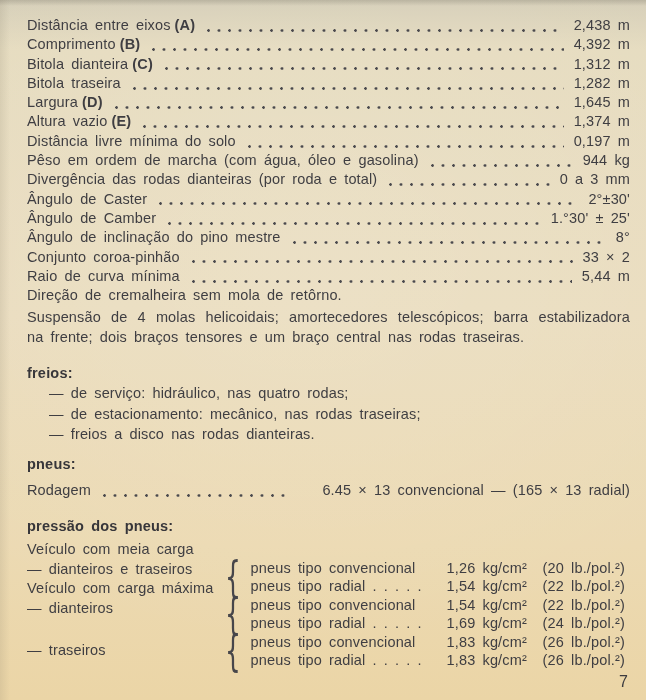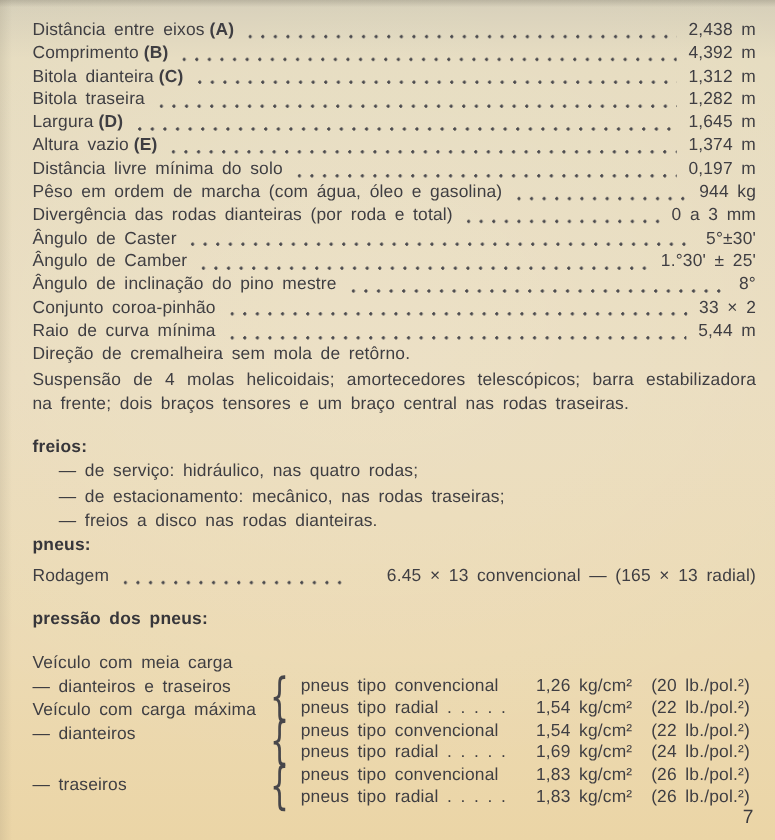--- a/index.html
+++ b/index.html
@@ -42,27 +42,27 @@
 
   .note-line { height:19.5px; line-height:19.5px; }
   .para { margin-top:1px; }
   .para-l1 { display:block; line-height:20.3px; text-align:justify; text-align-last:justify; }
   .para-l2 { display:block; line-height:20.3px; }
 
   .section-heading { font-weight:700; color:#37363a; line-height:20px; letter-spacing:0.2px; }
   .h-freios { margin-top:16px; }
   .brake-item { padding-left:22px; line-height:20.3px; white-space:nowrap; }
 
-  .h-pneus { }
+  .h-pneus { margin-top:10px; }
   .rodagem-row { display:flex; align-items:baseline; margin-top:7px; height:19.3px; line-height:19.3px; white-space:nowrap; }
   .rodagem-row .dots { flex:0 0 auto; width:208px; align-self:stretch; }
   .rodagem-value { flex:1 1 auto; text-align:right; white-space:nowrap; }
 
   .h-pressao { margin-top:16px; }
-  .pressure-table { position:relative; margin-top:19px; height:136px; }
+  .pressure-table { position:relative; margin-top:5px; height:136px; }
   .load-label { position:absolute; left:0; height:19px; line-height:19px; white-space:nowrap; }
   .ll-0 { top:-1px; }  .ll-1 { top:19px; }  .ll-2 { top:38px; }  .ll-3 { top:58px; }  .ll-4 { top:100px; }
 
   .tire-groups { margin-left:198px; padding-top:17.5px; }
   .tire-group { display:flex; align-items:center; height:37px; }
   .brace { flex:0 0 16px; font-family:"DejaVu Sans", sans-serif; font-size:40px; font-weight:400;
            line-height:37px; transform:scaleX(0.62) scaleY(1.06); transform-origin:left center; color:#47464a; }
   .tire-rows { flex:1 1 auto; }
   .tire-row { display:flex; align-items:baseline; height:18.5px; line-height:18.5px; white-space:nowrap; }
   .tire-type { width:196px; }
@@ -123,21 +123,21 @@
         <span class="spec-value">944 kg</span>
       </div>
     <div class="spec-row">
         <span>Divergência das rodas dianteiras (por roda e total)</span>
         <span class="dots"></span>
         <span class="spec-value">0 a 3 mm</span>
       </div>
     <div class="spec-row">
         <span>Ângulo de Caster</span>
         <span class="dots"></span>
-        <span class="spec-value">5°±30'</span>
+        <span class="spec-value">2°±30'</span>
       </div>
     <div class="spec-row">
         <span>Ângulo de Camber</span>
         <span class="dots"></span>
         <span class="spec-value">1.°30' ± 25'</span>
       </div>
     <div class="spec-row">
         <span>Ângulo de inclinação do pino mestre</span>
         <span class="dots"></span>
         <span class="spec-value">8°</span>

